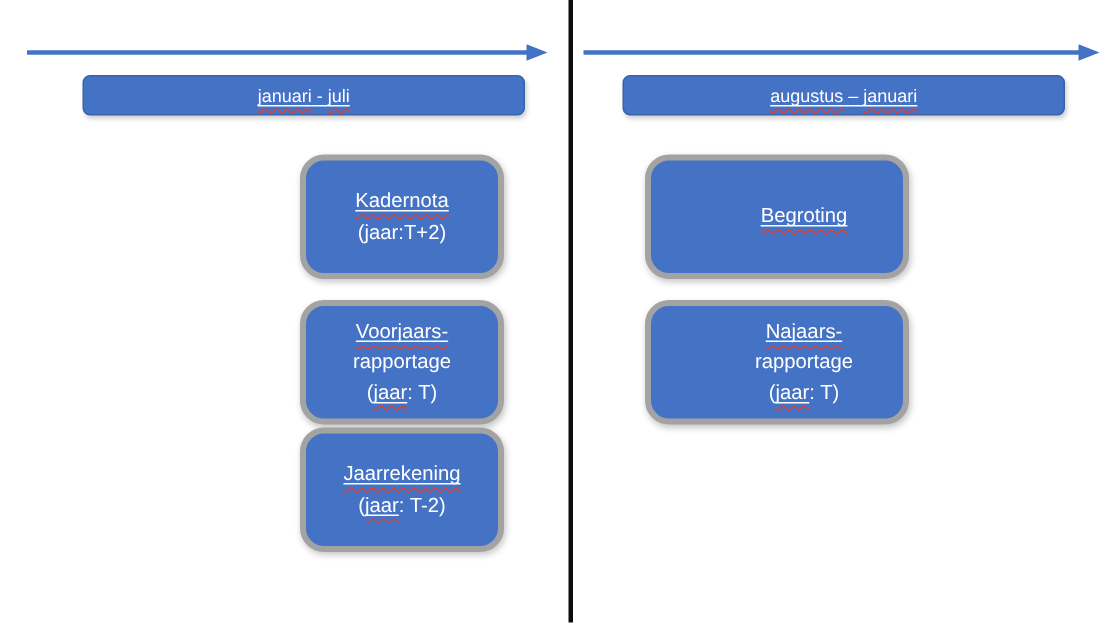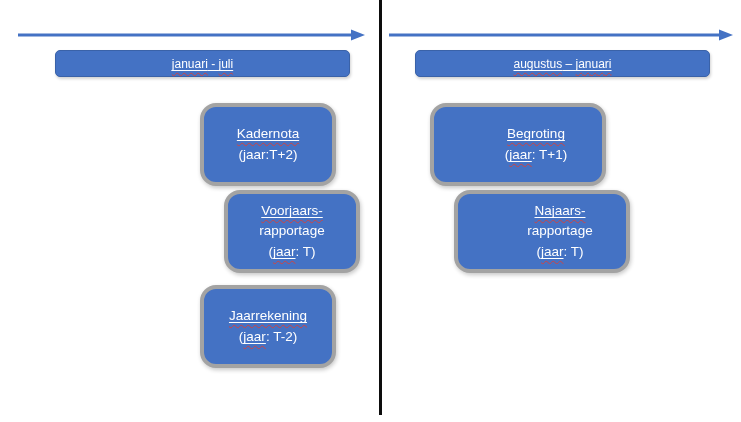--- a/index.html
+++ b/index.html
@@ -23,21 +23,21 @@
   .pill-right { left:415px; width:293px; }
   .pbox {
     position:absolute; background:#4472C4; border:4px solid #a3a3a3;
     border-radius:16px; color:#ffffff; font-size:13.5px; line-height:1.5;
     display:flex; flex-direction:column; align-items:center; justify-content:center;
     text-align:center; box-shadow:1px 2px 4px rgba(0,0,0,0.22);
   }
   .col-left  { left:200px; width:128px; }
   .col-right { left:430px; width:132px;padding-left:36px; }
   .row1 { top:103px; height:75px; }
-  .row2 { top:190px; height:75px;margin-left:24px; }
+  .row2 { top:200px; height:75px; }
   .row3 { top:285px; height:75px; }
   
   .mark { text-decoration:underline; text-underline-offset:2px; text-decoration-thickness:1px; }
   
   .mark .w {
     text-decoration:underline wavy #cc4444;
     text-decoration-thickness:1px;
     text-underline-offset:3.5px;
     text-decoration-skip-ink:none;
   }
@@ -81,21 +81,20 @@
 
   <div class="pbox col-left row3">
     <div><span class="mark"><span class="w">Jaarrekening</span></span></div>
     <div></div>
     <div><span>(</span><span class="mark"><span class="w">jaar</span></span><span>: T-2)</span></div>
   </div>
 
   <div class="pbox col-right row1">
     <div><span class="mark"><span class="w">Begroting</span></span></div>
     <div></div>
-    <div><span>(</span><span class="mark"><span class="w">jaar</span></span><span>: T+1)</span></div>
   </div>
 
   <div class="pbox col-right row2">
     <div><span class="mark"><span class="w">Najaars-</span></span></div>
     <div>rapportage</div>
     <div><span>(</span><span class="mark"><span class="w">jaar</span></span><span>: T)</span></div>
   </div>
 
 </div>
 

